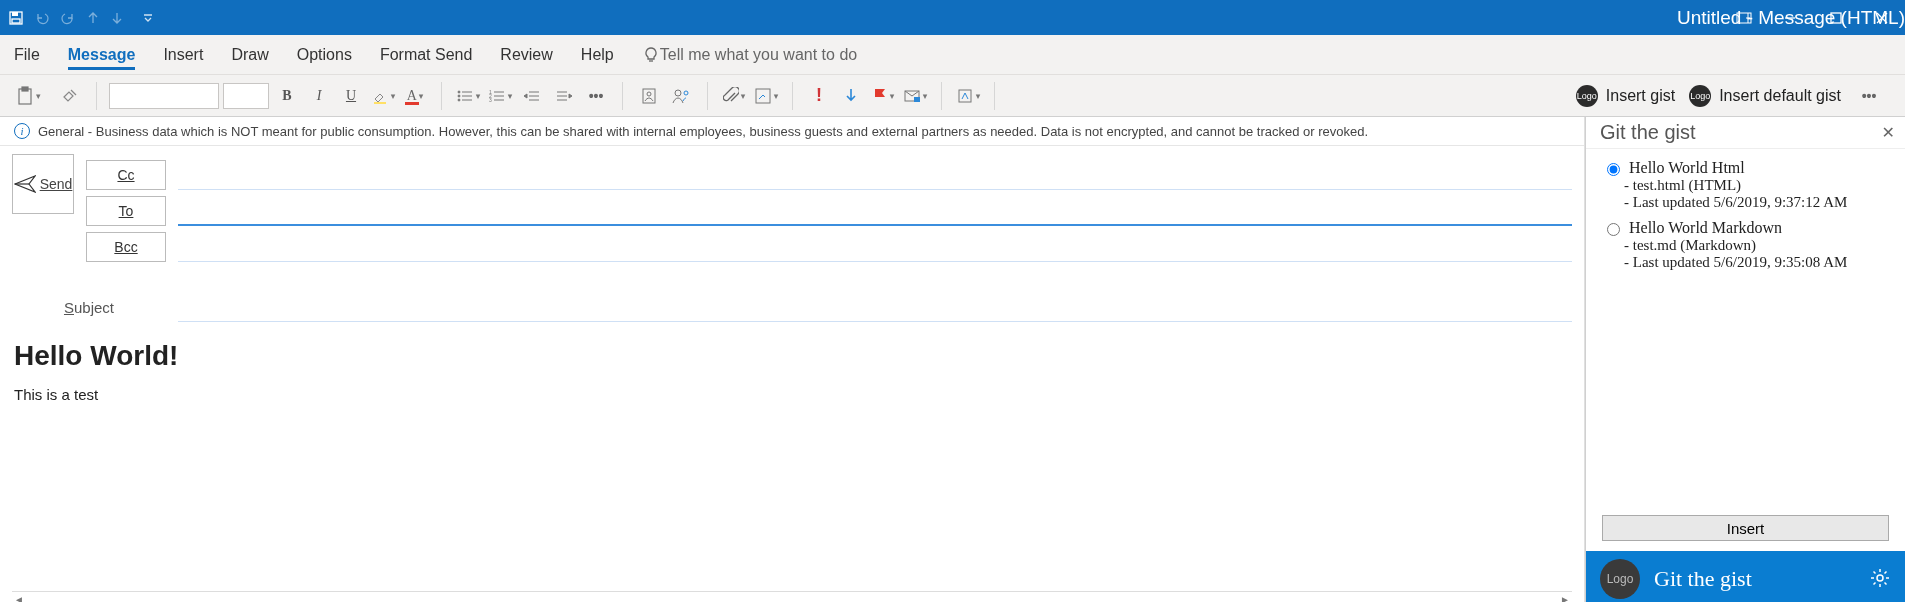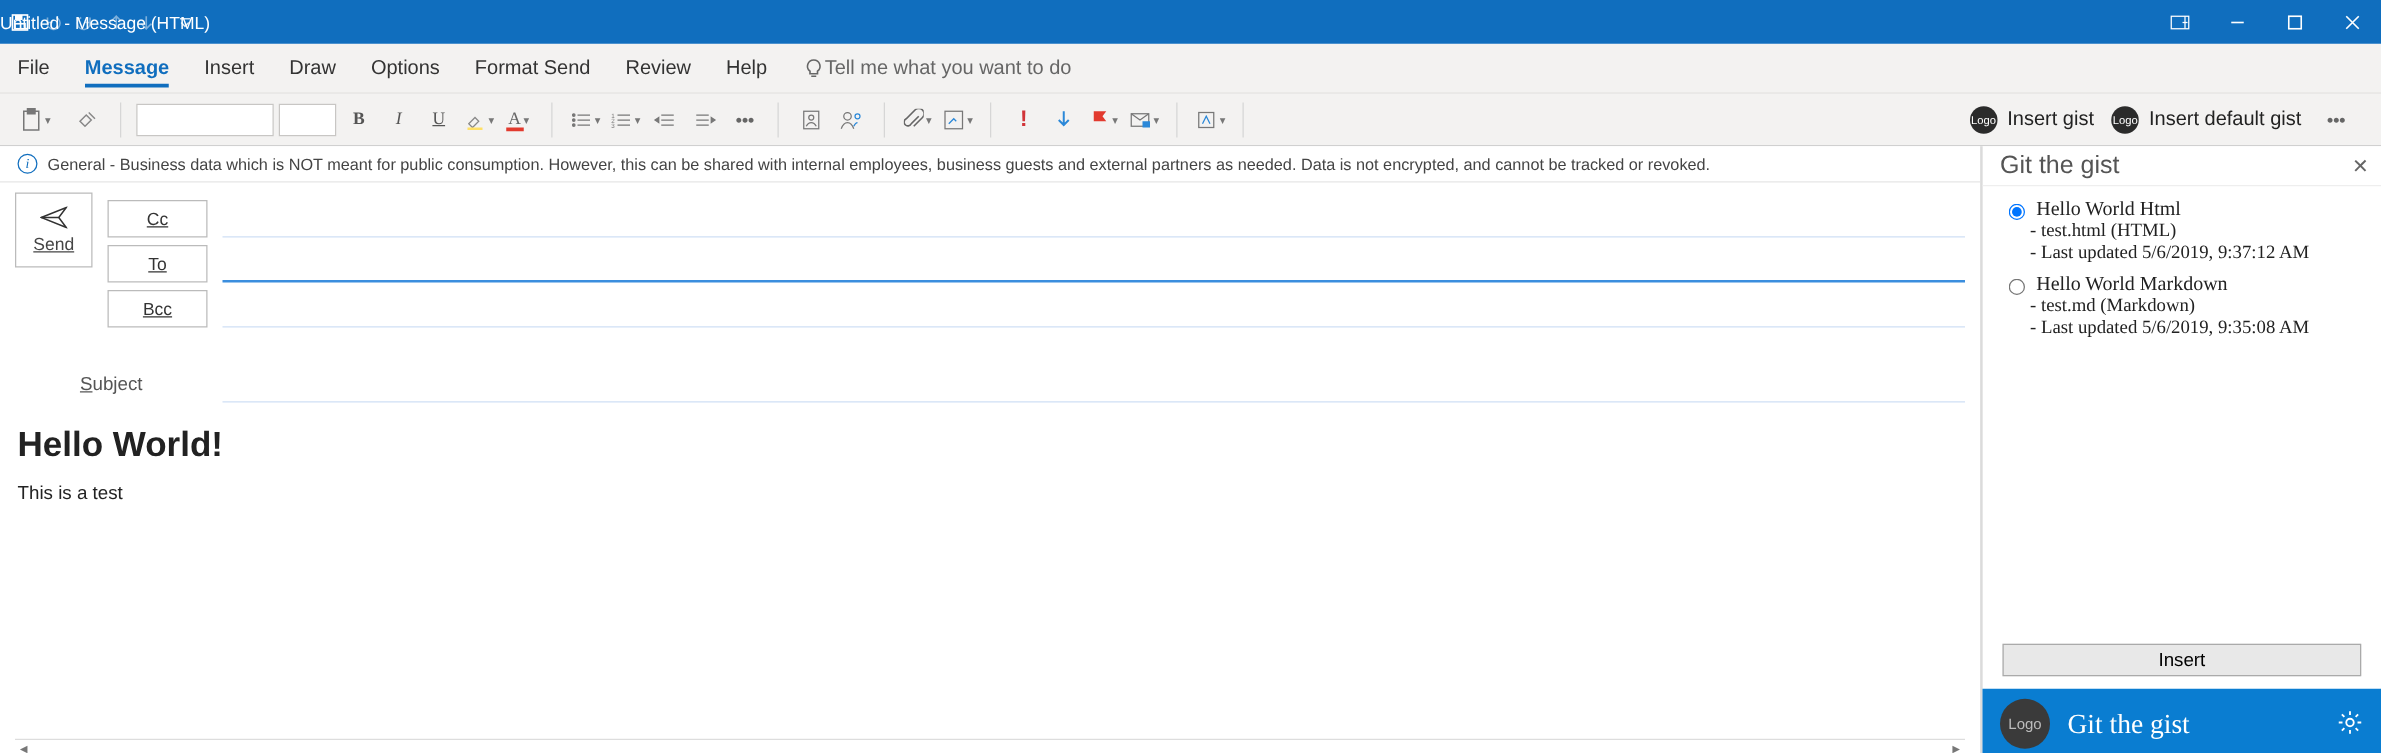--- a/index.html
+++ b/index.html
@@ -16,21 +16,21 @@
     background: #106ebe;
     color: #fff;
     display: flex;
     align-items: center;
     padding: 0 0 0 8px;
     position: relative;
   }
   .qat { display:flex; align-items:center; gap:10px; }
   .qat svg { display:block; }
   .title-center {
-    position:absolute; left:0; right:0; text-align:left; font-size:14px;
+    position:absolute; left:0; right:0; text-align:right; font-size:19px;
     pointer-events:none;
   }
   .win-controls { margin-left:auto; display:flex; align-items:center; height:100%; }
   .win-btn { width:46px; height:35px; display:flex; align-items:center; justify-content:center; }
 
   .ribbon-tabs {
     height:40px;
     background:#f3f2f1;
     border-bottom:1px solid #e1dfdd;
     display:flex;
@@ -68,21 +68,21 @@
     padding:6px 14px;
     border-bottom:1px solid #e6e6e6;
     font-size:13px; color:#444;
     background:#fff;
   }
   .info-bar .i { width:16px;height:16px;border:1.5px solid #106ebe;border-radius:50%; color:#106ebe; display:flex;align-items:center;justify-content:center;font-size:11px;font-style:italic;font-family:Georgia,serif;}
 
   .workspace { display:flex; height: 490px; }
   .compose { flex:1; padding:8px 12px 0 12px; border-right:1px solid #e0e0e0; display:flex; flex-direction:column; min-width:0;}
   .recipient-row { display:flex; align-items:center; gap:12px; margin:6px 0;}
-  .send-box { width:62px; height:60px; border:1px solid #bbb; display:flex; flex-direction:column; align-items:center; justify-content:center; gap:4px; color:#444; }
+  .send-box { width:62px; height:60px; border:1px solid #bbb; display:flex; flex-direction:row; align-items:center; justify-content:center; gap:4px; color:#444; }
   .field-btn { width:80px; height:30px; border:1px solid #bbb; background:#fff; font-size:14px; color:#333; display:flex; align-items:center; justify-content:center;}
   .field-input { flex:1; height:30px; border:none; border-bottom:1px solid #cfe0f5; background:transparent; font-size:15px; outline:none; padding:0 4px;}
   .field-input.active { border-bottom:2px solid #3b8ede; }
   .subject-row { display:flex; align-items:center; gap:12px; margin-top:24px;}
   .subject-label { width:154px; text-align:center; color:#555; font-size:15px; }
   .body-area { margin-top:18px; padding:0 2px; flex:1;}
   .body-h1 { font-size:28px; font-weight:700; margin:0 0 14px 0;}
   .body-p { font-size:15px; margin:0;}
   .hscroll { height:16px; border-top:1px solid #ddd; display:flex; align-items:center; justify-content:space-between; padding:0 2px;}
   .hscroll .nub{ font-size:10px;color:#777;}

